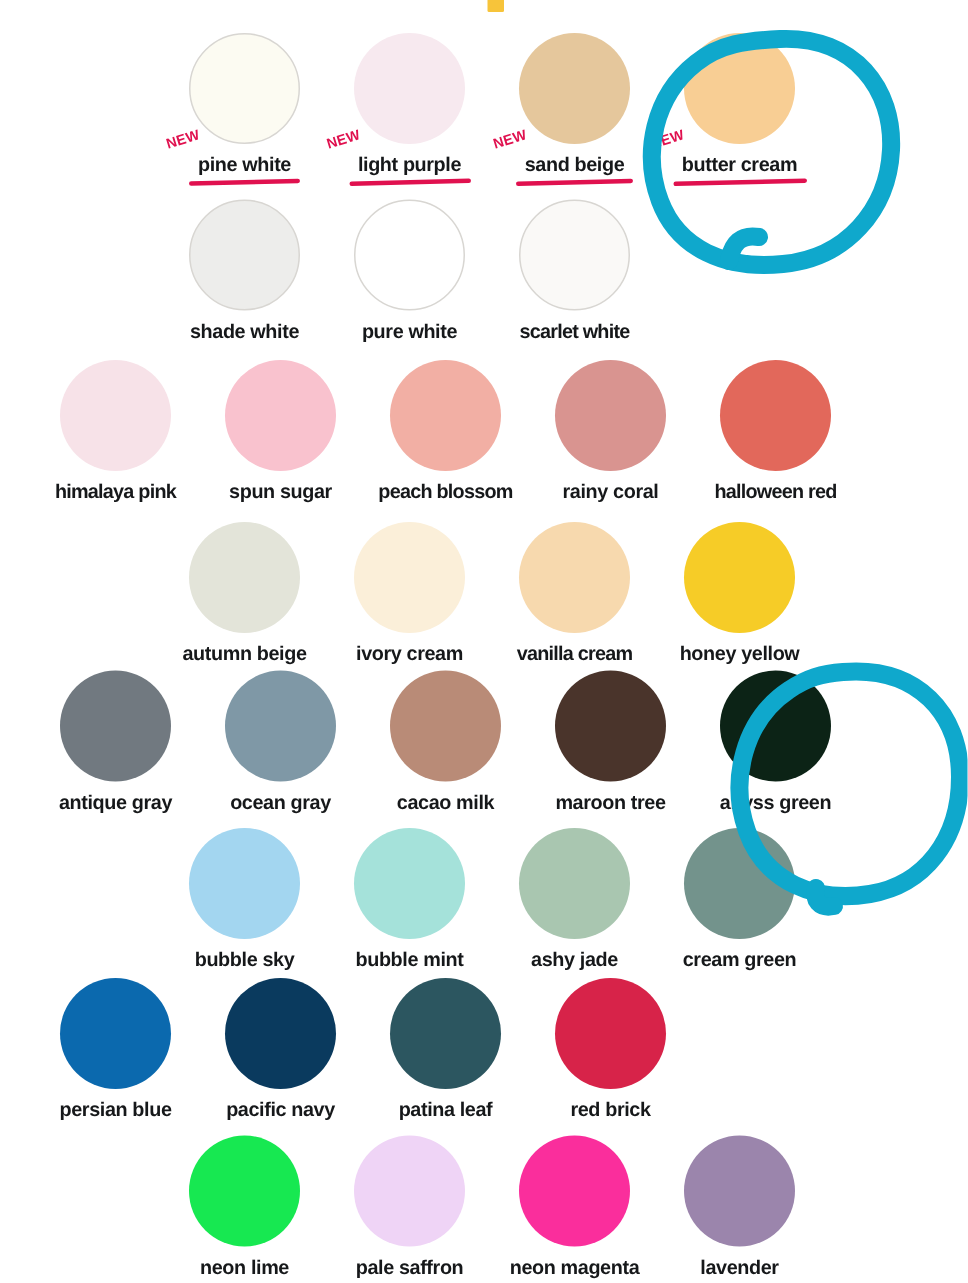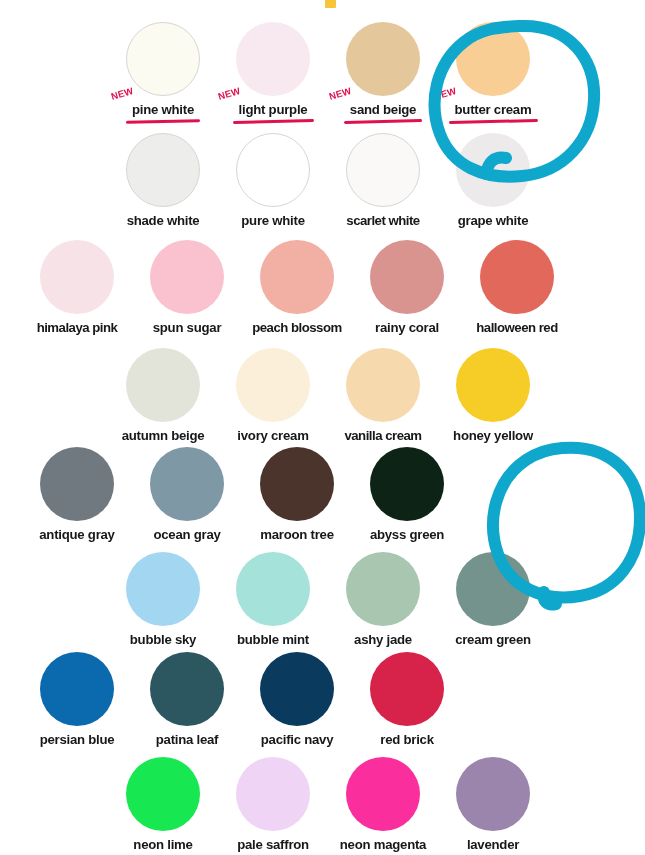--- a/index.html
+++ b/index.html
@@ -85,24 +85,20 @@
           <div class="label">shade white</div>
         </div>
         <div class="swatch">
           <div class="disc outline" style="background: rgb(255, 255, 255);"></div>
           <div class="label">pure white</div>
         </div>
         <div class="swatch">
           <div class="disc outline" style="background: rgb(250, 249, 247);"></div>
           <div class="label tight">scarlet white</div>
         </div>
-        <div class="swatch">
-          <div class="disc" style="background: rgb(237, 234, 236);"></div>
-          <div class="label">grape white</div>
-        </div>
       </div>
       <div class="row five" style="top: 240px;">
         <div class="swatch">
           <div class="disc" style="background: rgb(247, 226, 232);"></div>
           <div class="label tight">himalaya pink</div>
         </div>
         <div class="swatch">
           <div class="disc" style="background: rgb(249, 194, 206);"></div>
           <div class="label">spun sugar</div>
         </div>
@@ -140,20 +136,24 @@
       <div class="row five" style="top: 447px;">
         <div class="swatch">
           <div class="disc" style="background: rgb(113, 121, 128);"></div>
           <div class="label">antique gray</div>
         </div>
         <div class="swatch">
           <div class="disc" style="background: rgb(127, 152, 166);"></div>
           <div class="label">ocean gray</div>
         </div>
         <div class="swatch">
+          <div class="disc" style="background: rgb(185, 139, 119);"></div>
+          <div class="label">cacao milk</div>
+        </div>
+        <div class="swatch">
           <div class="disc" style="background: rgb(74, 52, 43);"></div>
           <div class="label">maroon tree</div>
         </div>
         <div class="swatch">
           <div class="disc" style="background: rgb(12, 35, 22);"></div>
           <div class="label">abyss green</div>
         </div>
       </div>
       <div class="row four" style="top: 552px;">
         <div class="swatch">
@@ -172,26 +172,26 @@
           <div class="disc" style="background: rgb(115, 147, 140);"></div>
           <div class="label">cream green</div>
         </div>
       </div>
       <div class="row five" style="top: 652px;">
         <div class="swatch">
           <div class="disc" style="background: rgb(11, 105, 174);"></div>
           <div class="label">persian blue</div>
         </div>
         <div class="swatch">
+          <div class="disc" style="background: rgb(10, 58, 94);"></div>
+          <div class="label">pacific navy</div>
+        </div>
+        <div class="swatch">
           <div class="disc" style="background: rgb(44, 86, 96);"></div>
           <div class="label">patina leaf</div>
-        </div>
-        <div class="swatch">
-          <div class="disc" style="background: rgb(10, 58, 94);"></div>
-          <div class="label">pacific navy</div>
         </div>
         <div class="swatch">
           <div class="disc" style="background: rgb(215, 35, 73);"></div>
           <div class="label">red brick</div>
         </div>
       </div>
       <div class="row four" style="top: 757px;">
         <div class="swatch">
           <div class="disc" style="background: rgb(23, 232, 81);"></div>
           <div class="label">neon lime</div>

